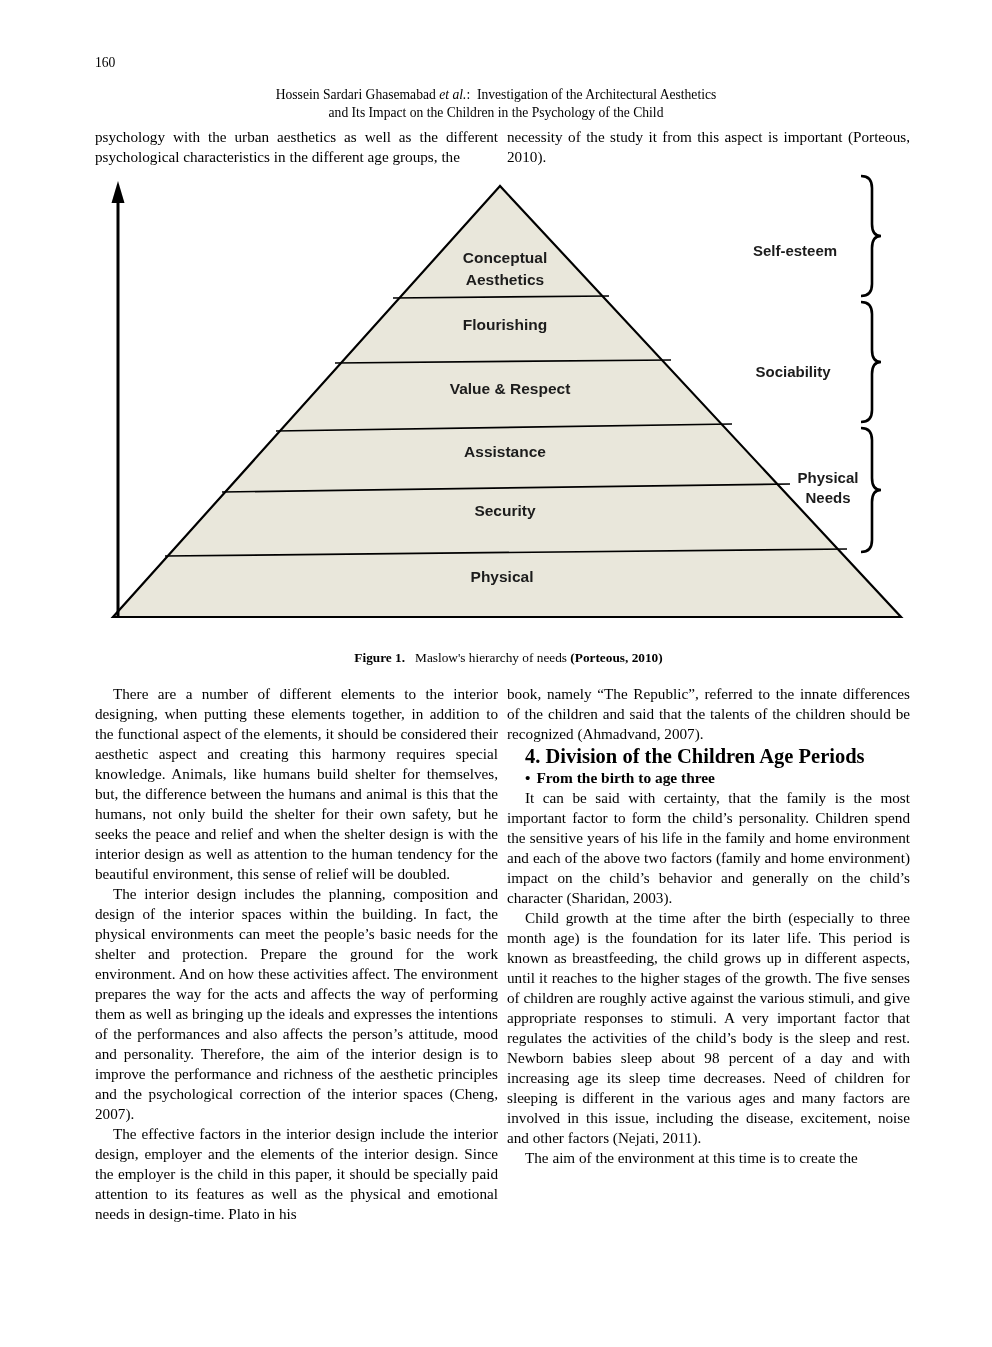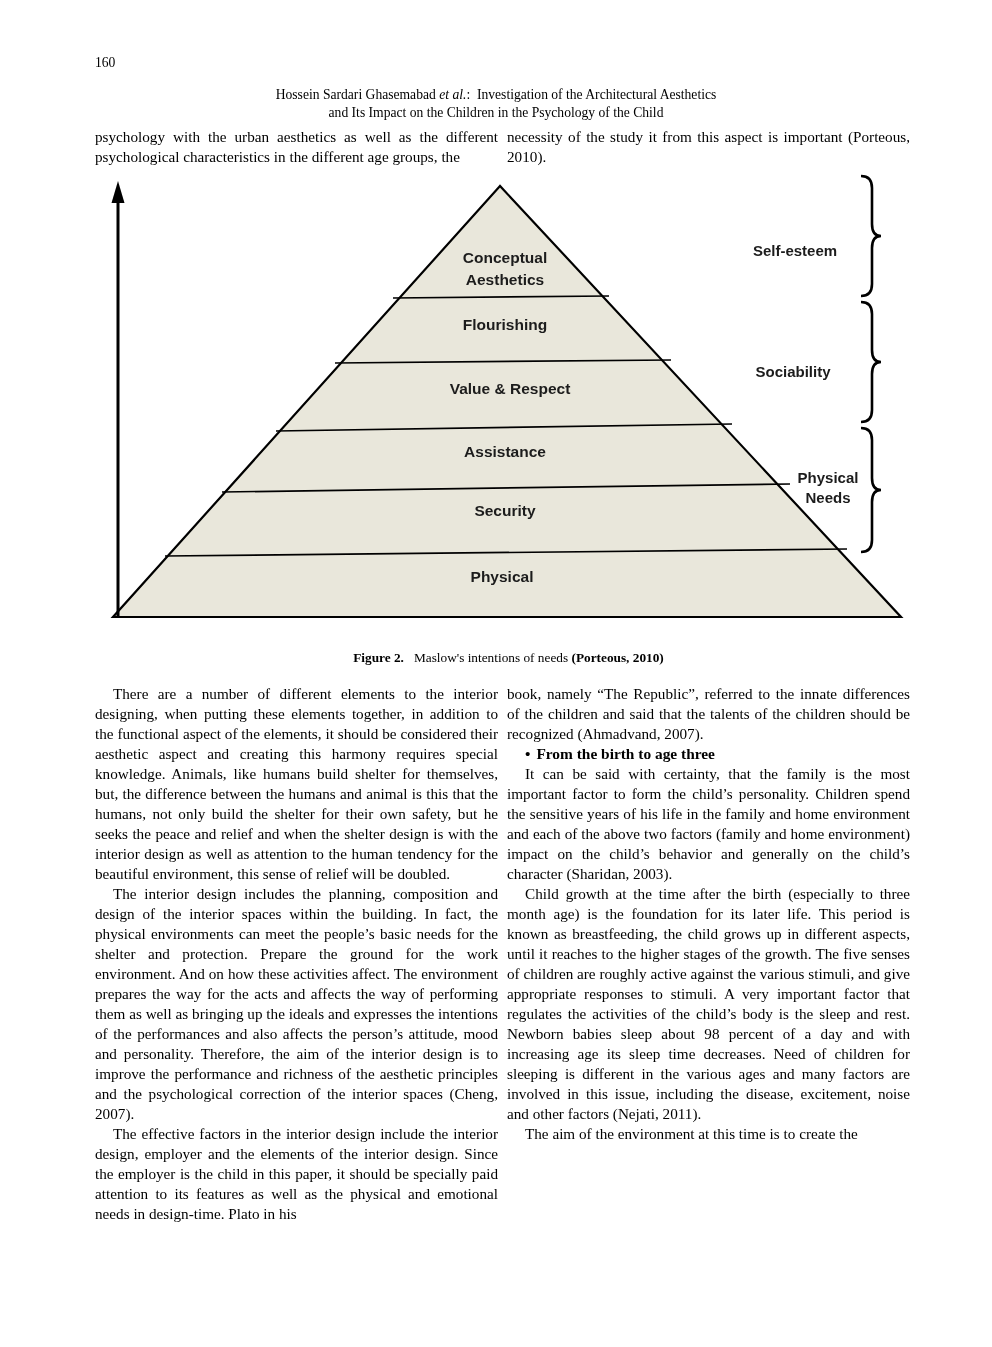--- a/index.html
+++ b/index.html
@@ -79,32 +79,33 @@
       <path d="M 766,258 Q 777,258 777,270 L 777,308 Q 777,320 786,320 Q 777,320 777,332 L 777,370 Q 777,382 766,382" fill="none" stroke="#000" stroke-width="2.6"></path>
 
       <text class="grp" x="700" y="86">Self-esteem</text>
       <text class="grp" x="698" y="207">Sociability</text>
       <text class="grp grpb" x="733" y="313">Physical</text>
       <text class="grp grpb" x="733" y="333">Needs</text>
     </svg>
   </div>
 
   <div class="caption">
-    <span class="b">Figure 2.</span><span class="sp"></span><span>Maslow's intentions of needs</span>
+    <span class="b">Figure 1.</span><span class="sp"></span><span>Maslow's hierarchy of needs</span>
     <span class="b">(Porteous, 2010)</span>
   </div>
 
   <div class="cols body-cols">
     <div class="col">
       <p>There are a number of different elements to the interior designing, when putting these elements together, in addition to the functional aspect of the elements, it should be considered their aesthetic aspect and creating this harmony requires special knowledge. Animals, like humans build shelter for themselves, but, the difference between the humans and animal is this that the humans, not only build the shelter for their own safety, but he seeks the peace and relief and when the shelter design is with the interior design as well as attention to the human tendency for the beautiful environment, this sense of relief will be doubled.</p>
       <p>The interior design includes the planning, composition and design of the interior spaces within the building. In fact, the physical environments can meet the people’s basic needs for the shelter and protection. Prepare the ground for the work environment. And on how these activities affect. The environment prepares the way for the acts and affects the way of performing them as well as bringing up the ideals and expresses the intentions of the performances and also affects the person’s attitude, mood and personality. Therefore, the aim of the interior design is to improve the performance and richness of the aesthetic principles and the psychological correction of the interior spaces (Cheng, 2007).</p>
       <p>The effective factors in the interior design include the interior design, employer and the elements of the interior design. Since the employer is the child in this paper, it should be specially paid attention to its features as well as the physical and emotional needs in design-time. Plato in his</p>
     </div>
     <div class="col">
       <p class="noindent">book, namely “The Republic”, referred to the innate differences of the children and said that the talents of the children should be recognized (Ahmadvand, 2007).</p>
+      <p class="sec-head">4. Division of the Children Age Periods</p>
       <p class="bullet-line"><span class="bm">•</span><span>From the birth to age three</span></p>
       <p>It can be said with certainty, that the family is the most important factor to form the child’s personality. Children spend the sensitive years of his life in the family and home environment and each of the above two factors (family and home environment) impact on the child’s behavior and generally on the child’s character (Sharidan, 2003).</p>
       <p>Child growth at the time after the birth (especially to three month age) is the foundation for its later life. This period is known as breastfeeding, the child grows up in different aspects, until it reaches to the higher stages of the growth. The five senses of children are roughly active against the various stimuli, and give appropriate responses to stimuli. A very important factor that regulates the activities of the child’s body is the sleep and rest. Newborn babies sleep about 98 percent of a day and with increasing age its sleep time decreases. Need of children for sleeping is different in the various ages and many factors are involved in this issue, including the disease, excitement, noise and other factors (Nejati, 2011).</p>
       <p>The aim of the environment at this time is to create the</p>
     </div>
   </div>
 
 </div>
 
 </body></html>

